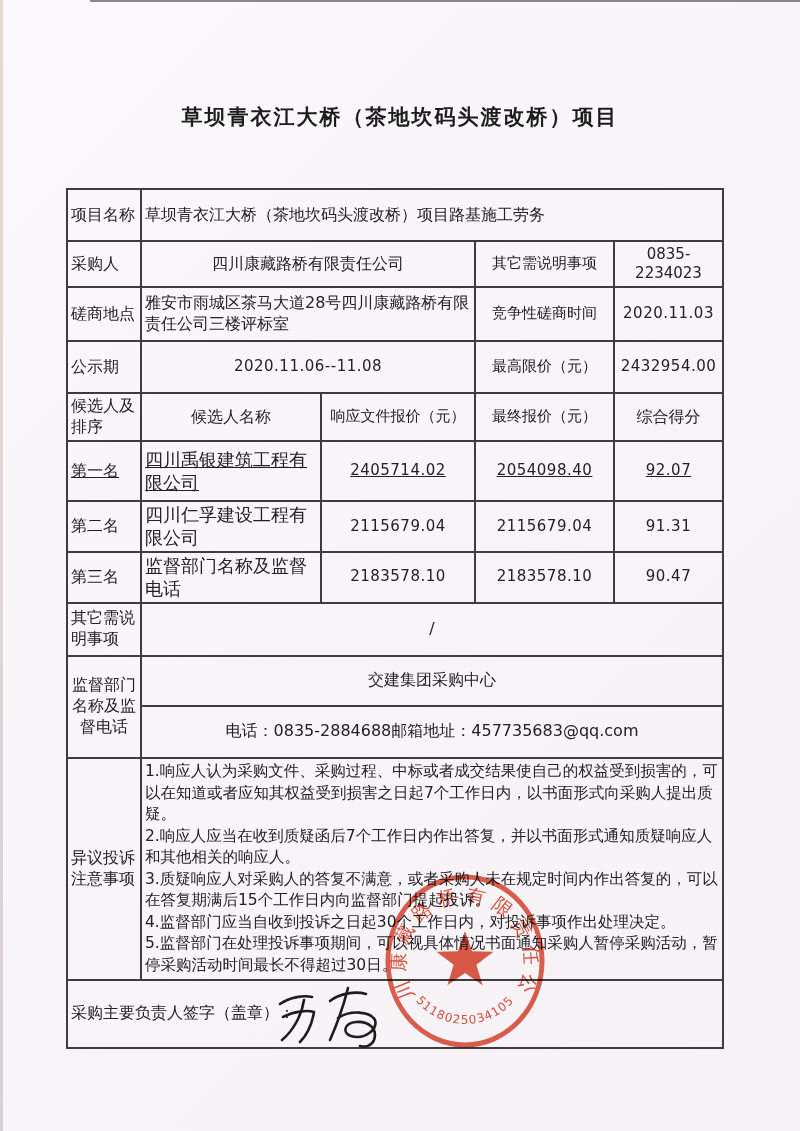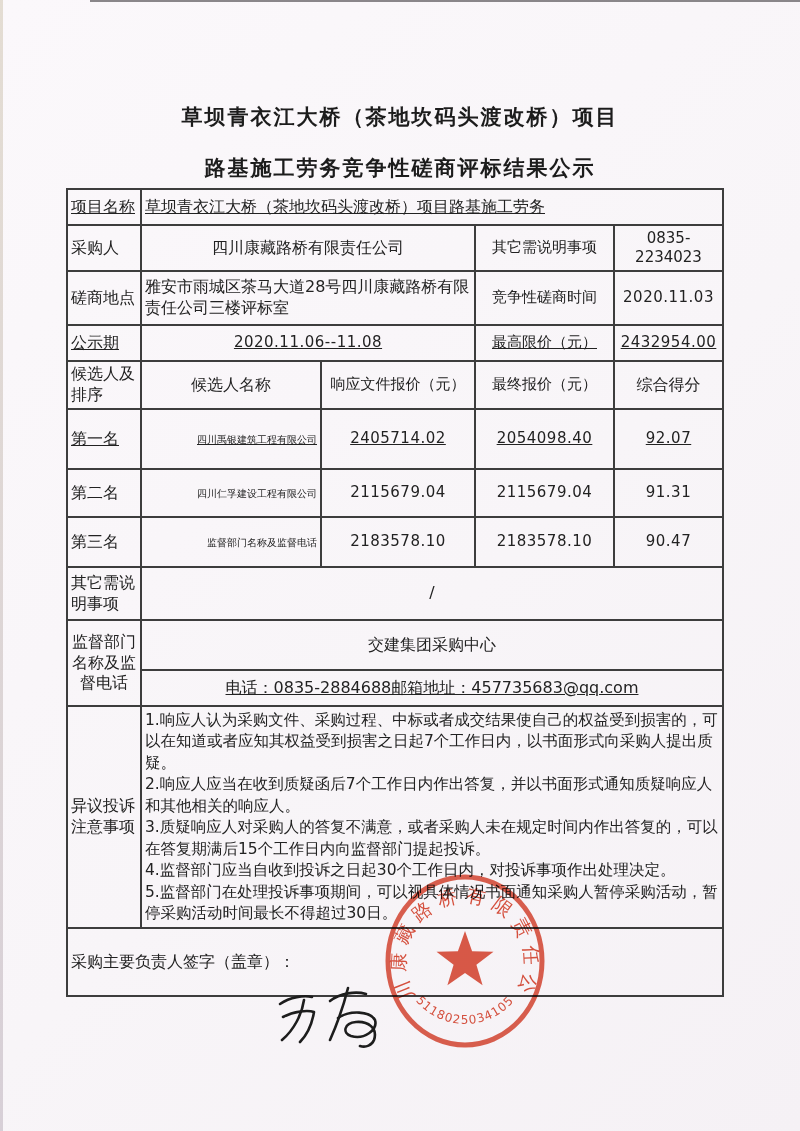--- a/index.html
+++ b/index.html
@@ -30,49 +30,48 @@
   }
   table.doc td{
     border:2px solid #3d3d3d;
     vertical-align:middle;overflow:hidden;
     padding:1px 3px;line-height:1.3;
   }
   td.lab{font-size:16px;padding:1px 2px;text-align:left;}
   td.lab.ctr{text-align:center;}
   td.c{text-align:center;}
   td.l{text-align:left;padding:1px 7px;}
-  td.name{text-align:right;padding:1px 4px;font-size:10px;}
+  td.name{text-align:left;padding:1px 4px;font-size:18px;}
   td.num{text-align:center;font-size:15px;letter-spacing:.5px;}
   td.small{font-size:15px;letter-spacing:0;}
   .notes{padding:4px 8px;margin-left:32px;}
   .note-line{font-size:15.5px;line-height:21.5px;text-align:left;}
   .sig-cell{padding-left:5px;}
 
   
-  tr.h52{height:36px;text-decoration:underline;} tr.h46{height:46px;} tr.h54{height:54px;}
+  tr.h52{height:52px;} tr.h46{height:46px;} tr.h54{height:54px;}
   tr.h48{height:48px;} tr.h50{height:50px;margin-left:40px;} tr.h53{height:53px;}
   tr.h55{height:60px;text-decoration:underline;} tr.h222{height:222px;} tr.h68{height:68px;}
 
   .seal{
     position:absolute;left:383px;top:872px;width:164px;height:178px;
     mix-blend-mode:multiply;opacity:.9;z-index:5;
   }
   .signature{
     position:absolute;left:274px;top:982px;width:118px;height:72px;z-index:6;
   }
 </style>
 </head>
 <body>
 
 <div class="page">
   <div class="edge-top"></div>
   <div class="edge-left"></div>
 
   <div class="title title1">草坝青衣江大桥（茶地坎码头渡改桥）项目</div>
-  <div class="title title2">路基施工劳务竞争性磋商评标结果公示</div>
 
   <table class="doc">
     <colgroup>
       <col style="width:74px">
         <col style="width:180px">
         <col style="width:154px">
       <col style="width:139px">
         <col style="width:109px">
     </colgroup>
     <tbody>

